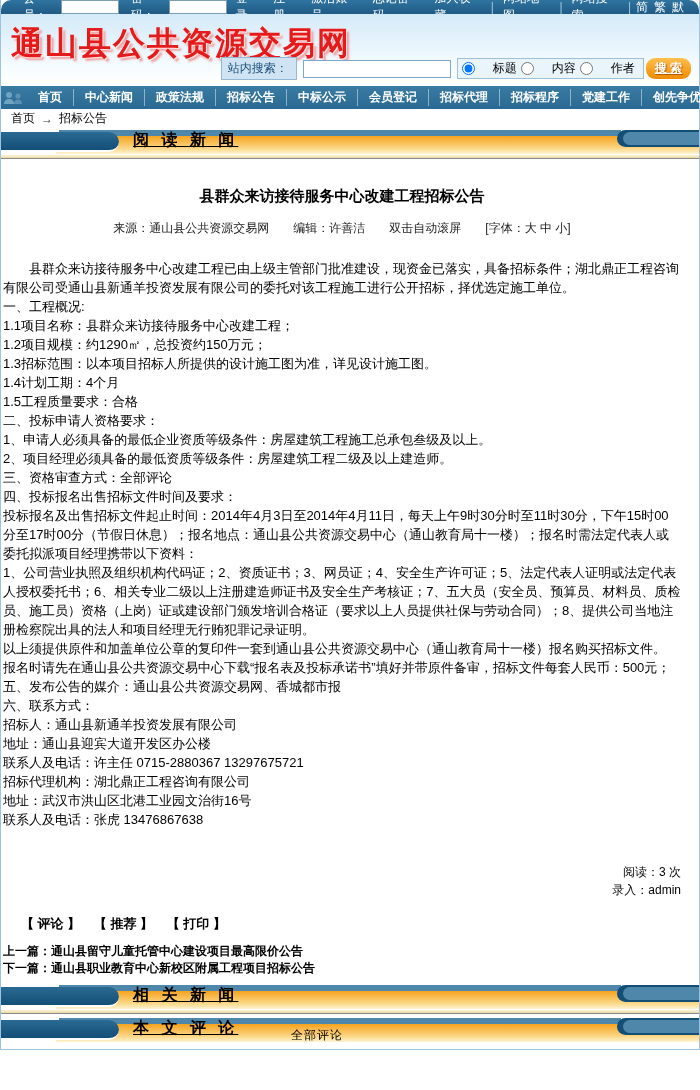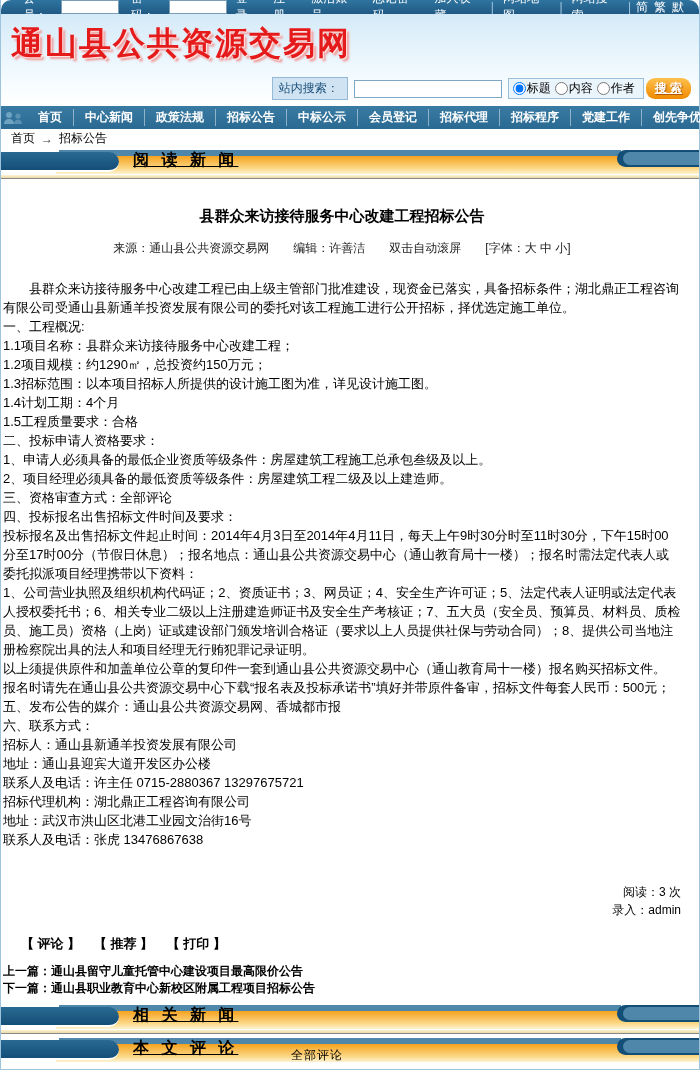--- a/index.html
+++ b/index.html
@@ -10,27 +10,27 @@
   
   .topbar { height:14px; background:linear-gradient(#2f74a0,#1f5a84); border-radius:10px 10px 0 0; display:flex; align-items:center; padding:0 12px; color:#fff; font-size:12px; }
   .topbar .lbl { margin-left:10px; }
   .topbar input { width:58px; height:14px; border:1px solid #7a9db5; background:#fff; margin:0 2px; font-size:11px; }
   .topbar a { color:#fff; text-decoration:none; margin:0 7px; cursor:pointer; }
   .topbar .right { margin-left:auto; display:flex; align-items:center; }
   .topbar .sep { color:#9fc6dd; margin:0 2px; }
   .topbar .lang { margin:0 3px; cursor:pointer; }
 
   
-  .header { height:92px; background:linear-gradient(#d4eaf8,#f4fbff 70%,#ffffff); position:relative; }
+  .header { height:72px; background:linear-gradient(#d4eaf8,#f4fbff 70%,#ffffff); position:relative; }
   .logo { position:absolute; left:10px; top:8px; font-size:32px; font-weight:bold; font-family:"Liberation Serif","DejaVu Serif",serif; color:#e51a1a; letter-spacing:2px; text-shadow:1px 1px 0 #ffe3e3, 3px 3px 2px #efa3a3; }
   .searchrow { position:absolute; right:8px; bottom:6px; display:flex; align-items:center; font-size:12px; }
   .search-label { background:#cfe3f3; border:1px solid #93b9d6; color:#1c4f79; padding:2px 8px 2px 6px; margin-right:6px;text-align:center; }
   .search-input { width:148px; height:18px; border:1px solid #7fa8c6; background:#fff; }
   .search-opts { display:flex; align-items:center; border:1px solid #9dc0da; background:#eaf4fb; margin-left:6px; padding:1px 4px; }
-  .search-opts label { display:flex; margin-right:4px; cursor:pointer; }
+  .search-opts label { display:flex; margin-right:4px; cursor:pointer;gap:17px; }
   .search-opts input { margin-right:1px; }
   .search-btn { border:none; background:linear-gradient(#ffc04d,#f08a00); color:#fff; font-weight:bold; font-size:12px; border-radius:9px; padding:2px 9px; margin-left:2px; cursor:pointer; text-shadow:1px 1px 1px #b35900;text-decoration:underline; }
 
   
   .nav { height:23px; background:linear-gradient(#3a7ba3,#2a6a92); display:flex; align-items:center; color:#fff; font-size:12px; font-weight:bold; }
   .nav .people { width:34px; display:flex; justify-content:center; }
   .nav a { color:#fff; text-decoration:none; padding:0 11px; border-left:1px solid rgba(255,255,255,.45); white-space:nowrap; cursor:pointer; }
   .nav a:first-of-type { border-left:none; }
   .nav .spacer { flex:1; }
 

